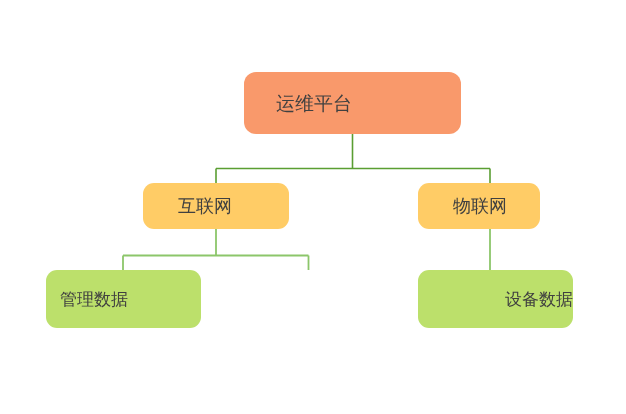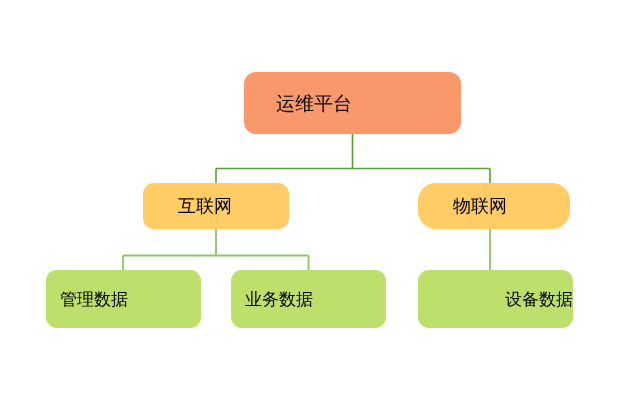--- a/index.html
+++ b/index.html
@@ -28,21 +28,21 @@
     height: 414px;
     pointer-events: none;
   }
   .node {
     position: absolute;
     box-sizing: border-box;
     display: flex;
     align-items: center;
     justify-content: flex-start;
     border-radius: 10px;
-    color: #000000;
+    color: #404040;
     line-height: 1.1;
     white-space: nowrap;
   }
   .node-label {
     display: block;
   }
   .node-root {
     border-radius: 12px;
     font-size: 19px;
     padding-left: 32px;
@@ -85,29 +85,26 @@
   </svg>
 
   <div class="node node-root" style="left:244px; top:72px; width:217px; height:62px; background:#F9996B;">
     <span class="node-label">运维平台</span>
   </div>
 
   <div class="node node-mid" style="left:143px; top:183px; width:146px; height:46px; background:#FFCC66;">
     <span class="node-label">互联网</span>
   </div>
 
-  <div class="node node-mid" style="left:418px; top:183px; width:152px; height:46px; background:#FFCC66;border-radius:18px;">
+  <div class="node node-mid" style="left:418px; top:183px; width:122px; height:46px; background:#FFCC66;">
     <span class="node-label">物联网</span>
   </div>
 
   <div class="node node-leaf" style="left:46px; top:270px; width:155px; height:58px; background:#BCE06B;">
     <span class="node-label">管理数据</span>
   </div>
 
-  <div class="node node-leaf" style="left:231px; top:270px; width:155px; height:58px; background:#BCE06B;">
-    <span class="node-label">业务数据</span>
-  </div>
 
   <div class="node node-leaf" style="left:418px; top:270px; width:155px; height:58px; background:#BCE06B;justify-content:flex-end;">
     <span class="node-label">设备数据</span>
   </div>
 
 </div>
 
 </body></html>

